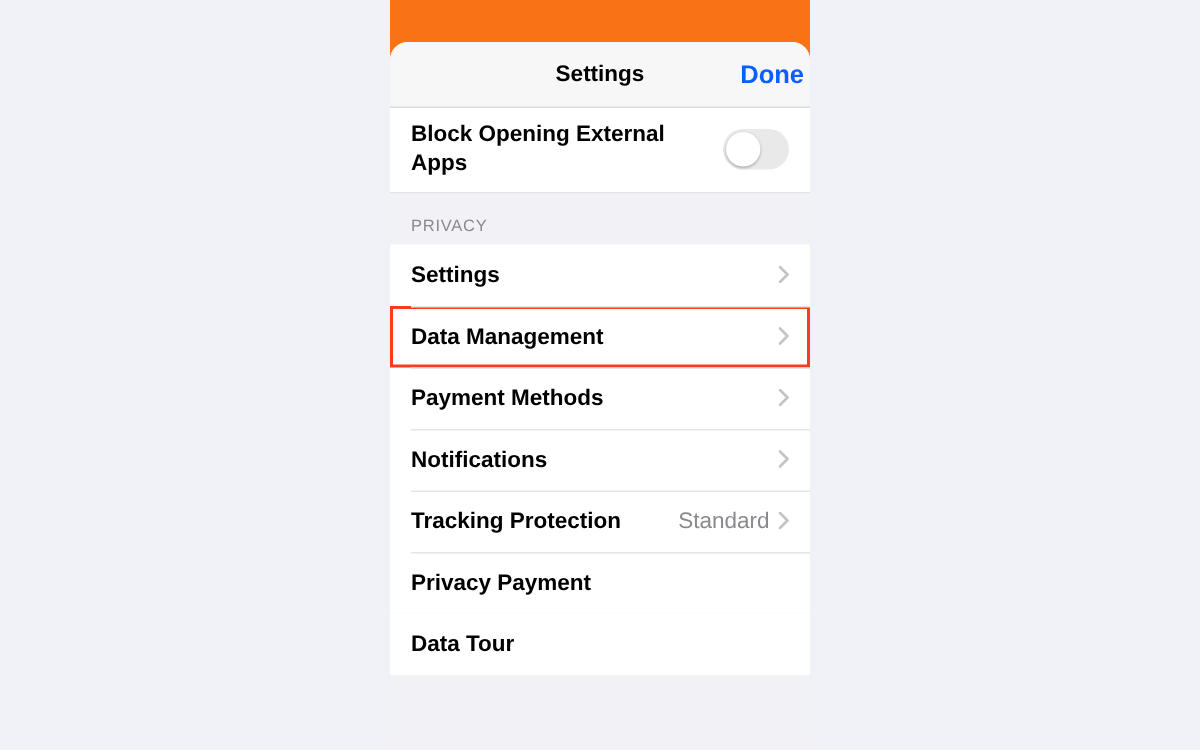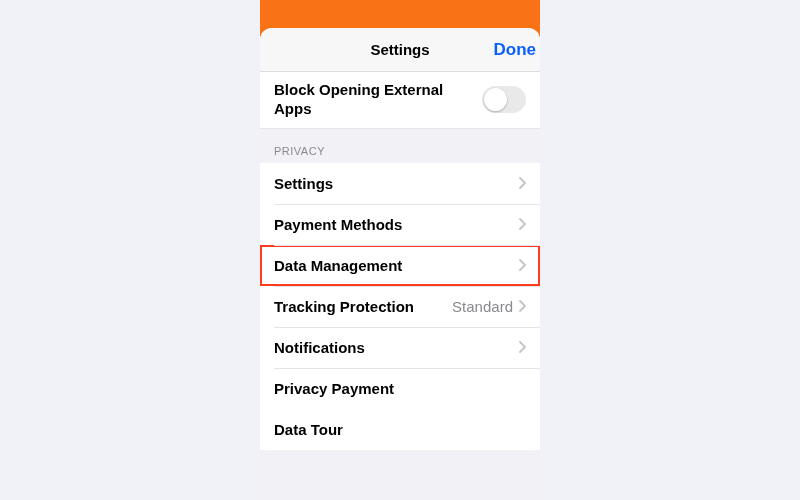--- a/index.html
+++ b/index.html
@@ -166,57 +166,57 @@
           <span>Settings</span>
           <span class="row-right">
             <span class="chevron">
               <svg width="7" height="12" viewBox="0 0 7 12">
                   <path d="M1 1l5 5-5 5" stroke="#c4c4c6" stroke-width="1.8" fill="none" stroke-linecap="round" stroke-linejoin="round"></path>
                 </svg>
             </span>
           </span>
         </div>
 
-        <div class="row">
-          <span>Payment Methods</span>
-          <span class="row-right">
-            <span class="chevron">
-              <svg width="7" height="12" viewBox="0 0 7 12">
-                  <path d="M1 1l5 5-5 5" stroke="#c4c4c6" stroke-width="1.8" fill="none" stroke-linecap="round" stroke-linejoin="round"></path>
-                </svg>
-            </span>
-          </span>
-        </div>
-
         <div class="row highlighted">
           <span>Data Management</span>
           <span class="row-right">
             <span class="chevron">
               <svg width="7" height="12" viewBox="0 0 7 12">
                   <path d="M1 1l5 5-5 5" stroke="#c4c4c6" stroke-width="1.8" fill="none" stroke-linecap="round" stroke-linejoin="round"></path>
                 </svg>
             </span>
           </span>
         </div>
 
         <div class="row">
+          <span>Payment Methods</span>
+          <span class="row-right">
+            <span class="chevron">
+              <svg width="7" height="12" viewBox="0 0 7 12">
+                  <path d="M1 1l5 5-5 5" stroke="#c4c4c6" stroke-width="1.8" fill="none" stroke-linecap="round" stroke-linejoin="round"></path>
+                </svg>
+            </span>
+          </span>
+        </div>
+
+        <div class="row">
+          <span>Notifications</span>
+          <span class="row-right">
+            <span class="chevron">
+              <svg width="7" height="12" viewBox="0 0 7 12">
+                  <path d="M1 1l5 5-5 5" stroke="#c4c4c6" stroke-width="1.8" fill="none" stroke-linecap="round" stroke-linejoin="round"></path>
+                </svg>
+            </span>
+          </span>
+        </div>
+
+        <div class="row">
           <span>Tracking Protection</span>
           <span class="row-right">
             <span class="row-value">Standard</span>
-            <span class="chevron">
-              <svg width="7" height="12" viewBox="0 0 7 12">
-                  <path d="M1 1l5 5-5 5" stroke="#c4c4c6" stroke-width="1.8" fill="none" stroke-linecap="round" stroke-linejoin="round"></path>
-                </svg>
-            </span>
-          </span>
-        </div>
-
-        <div class="row">
-          <span>Notifications</span>
-          <span class="row-right">
             <span class="chevron">
               <svg width="7" height="12" viewBox="0 0 7 12">
                   <path d="M1 1l5 5-5 5" stroke="#c4c4c6" stroke-width="1.8" fill="none" stroke-linecap="round" stroke-linejoin="round"></path>
                 </svg>
             </span>
           </span>
         </div>
 
         <div class="row">
           <span>Privacy Payment</span>

